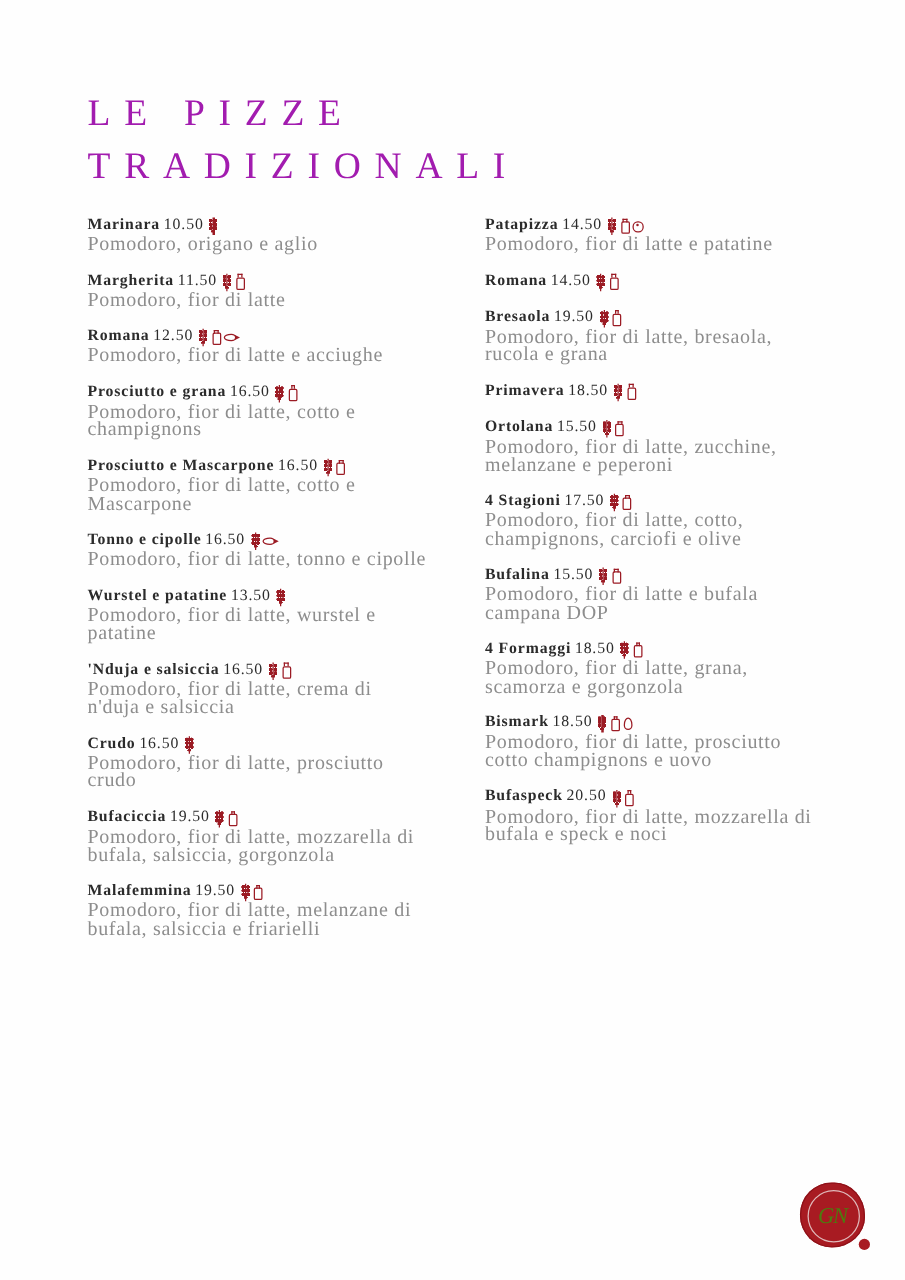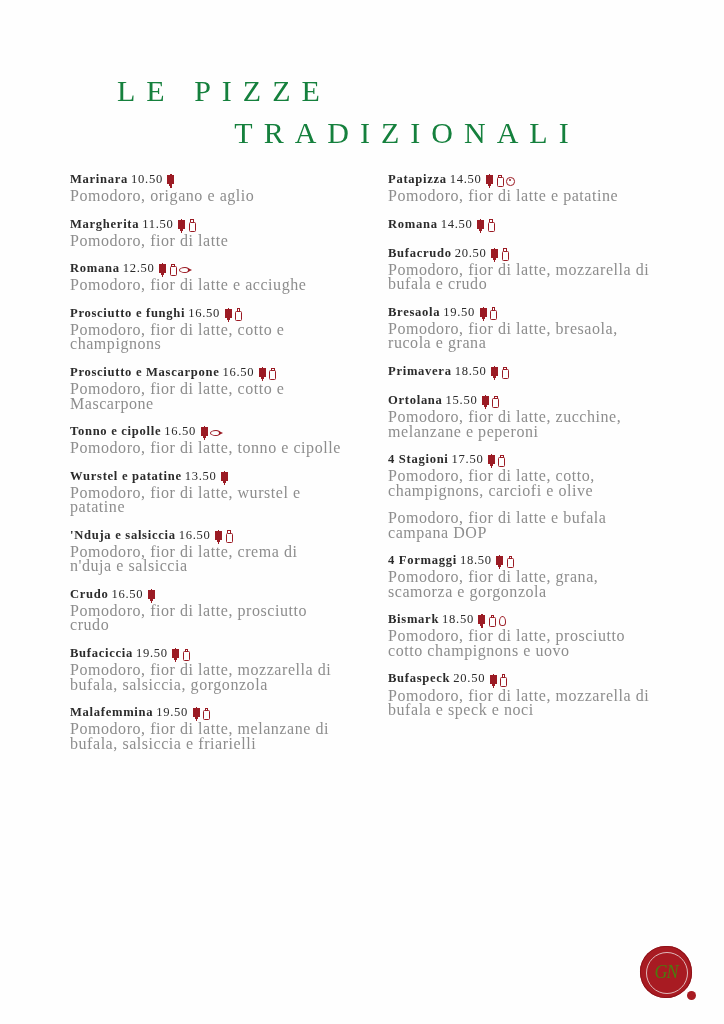--- a/index.html
+++ b/index.html
@@ -20,30 +20,29 @@
     inset: 0;
     background: #fefefe;
   }
 
   
   .title {
     position: absolute;
     left: 70px;
     top: 70px;
     width: 580px;
-    color: #15803d;
+    color: #a21caf;
     font-family: "Liberation Serif", serif;
     font-size: 30px;
     font-weight: 400;
     letter-spacing: 11px;
     line-height: 42px;
     text-align: left;
-    margin-left: 47px;
-  }
-  .title .line2 { display: block; text-align: center; }
+  }
+  .title .line2 { display: block; }
 
   
   .columns {
     position: absolute;
     left: 70px;
     top: 172px;
     width: 590px;
     display: flex;
     gap: 12px;
   }
@@ -235,21 +234,21 @@
         </div>
         <div class="item">
           <div class="item-head"><span class="item-name">Margherita</span><span class="item-price">11.50</span><span class="icons"><span class="ic ic-gluten"></span><span class="ic ic-milk"></span></span></div>
           <div class="item-desc">Pomodoro, fior di latte</div>
         </div>
         <div class="item">
           <div class="item-head"><span class="item-name">Romana</span><span class="item-price">12.50</span><span class="icons"><span class="ic ic-gluten"></span><span class="ic ic-milk"></span><span class="ic ic-fish"></span></span></div>
           <div class="item-desc">Pomodoro, fior di latte e acciughe</div>
         </div>
         <div class="item">
-          <div class="item-head"><span class="item-name">Prosciutto e funghi</span><span class="item-price">16.50</span><span class="icons"><span class="ic ic-gluten"></span><span class="ic ic-milk"></span></span></div>
+          <div class="item-head"><span class="item-name">Prosciutto e grana</span><span class="item-price">16.50</span><span class="icons"><span class="ic ic-gluten"></span><span class="ic ic-milk"></span></span></div>
           <div class="item-desc">Pomodoro, fior di latte, cotto e champignons</div>
         </div>
         <div class="item">
           <div class="item-head"><span class="item-name">Prosciutto e Mascarpone</span><span class="item-price">16.50</span><span class="icons"><span class="ic ic-gluten"></span><span class="ic ic-milk"></span></span></div>
           <div class="item-desc">Pomodoro, fior di latte, cotto e Mascarpone</div>
         </div>
         <div class="item">
           <div class="item-head"><span class="item-name">Tonno e cipolle</span><span class="item-price">16.50</span><span class="icons"><span class="ic ic-gluten"></span><span class="ic ic-fish"></span></span></div>
           <div class="item-desc">Pomodoro, fior di latte, tonno e cipolle</div>
         </div>
@@ -276,39 +275,36 @@
       </div>
     <div class="col right">
         <div class="item">
           <div class="item-head"><span class="item-name">Patapizza</span><span class="item-price">14.50</span><span class="icons"><span class="ic ic-gluten"></span><span class="ic ic-milk"></span><span class="ic ic-tomato"></span></span></div>
           <div class="item-desc">Pomodoro, fior di latte e patatine</div>
         </div>
         <div class="item">
           <div class="item-head"><span class="item-name">Romana</span><span class="item-price">14.50</span><span class="icons"><span class="ic ic-gluten"></span><span class="ic ic-milk"></span></span></div>
         </div>
         <div class="item">
-          <div class="item-head"><span class="item-name">Bufacrudo</span><span class="item-price">20.50</span><span class="icons"><span class="ic ic-gluten"></span><span class="ic ic-milk"></span></span></div>
-          <div class="item-desc">Pomodoro, fior di latte, mozzarella di bufala e crudo</div>
-        </div>
-        <div class="item">
           <div class="item-head"><span class="item-name">Bresaola</span><span class="item-price">19.50</span><span class="icons"><span class="ic ic-gluten"></span><span class="ic ic-milk"></span></span></div>
           <div class="item-desc">Pomodoro, fior di latte, bresaola, rucola e grana</div>
         </div>
         <div class="item">
           <div class="item-head"><span class="item-name">Primavera</span><span class="item-price">18.50</span><span class="icons"><span class="ic ic-gluten"></span><span class="ic ic-milk"></span></span></div>
         </div>
         <div class="item">
           <div class="item-head"><span class="item-name">Ortolana</span><span class="item-price">15.50</span><span class="icons"><span class="ic ic-gluten"></span><span class="ic ic-milk"></span></span></div>
           <div class="item-desc">Pomodoro, fior di latte, zucchine, melanzane e peperoni</div>
         </div>
         <div class="item">
           <div class="item-head"><span class="item-name">4 Stagioni</span><span class="item-price">17.50</span><span class="icons"><span class="ic ic-gluten"></span><span class="ic ic-milk"></span></span></div>
           <div class="item-desc">Pomodoro, fior di latte, cotto, champignons, carciofi e olive</div>
         </div>
         <div class="item">
+          <div class="item-head"><span class="item-name">Bufalina</span><span class="item-price">15.50</span><span class="icons"><span class="ic ic-gluten"></span><span class="ic ic-milk"></span></span></div>
           <div class="item-desc">Pomodoro, fior di latte e bufala campana DOP</div>
         </div>
         <div class="item">
           <div class="item-head"><span class="item-name">4 Formaggi</span><span class="item-price">18.50</span><span class="icons"><span class="ic ic-gluten"></span><span class="ic ic-milk"></span></span></div>
           <div class="item-desc">Pomodoro, fior di latte, grana, scamorza e gorgonzola</div>
         </div>
         <div class="item">
           <div class="item-head"><span class="item-name">Bismark</span><span class="item-price">18.50</span><span class="icons"><span class="ic ic-gluten"></span><span class="ic ic-milk"></span><span class="ic ic-egg"></span></span></div>
           <div class="item-desc">Pomodoro, fior di latte, prosciutto cotto champignons e uovo</div>
         </div>

